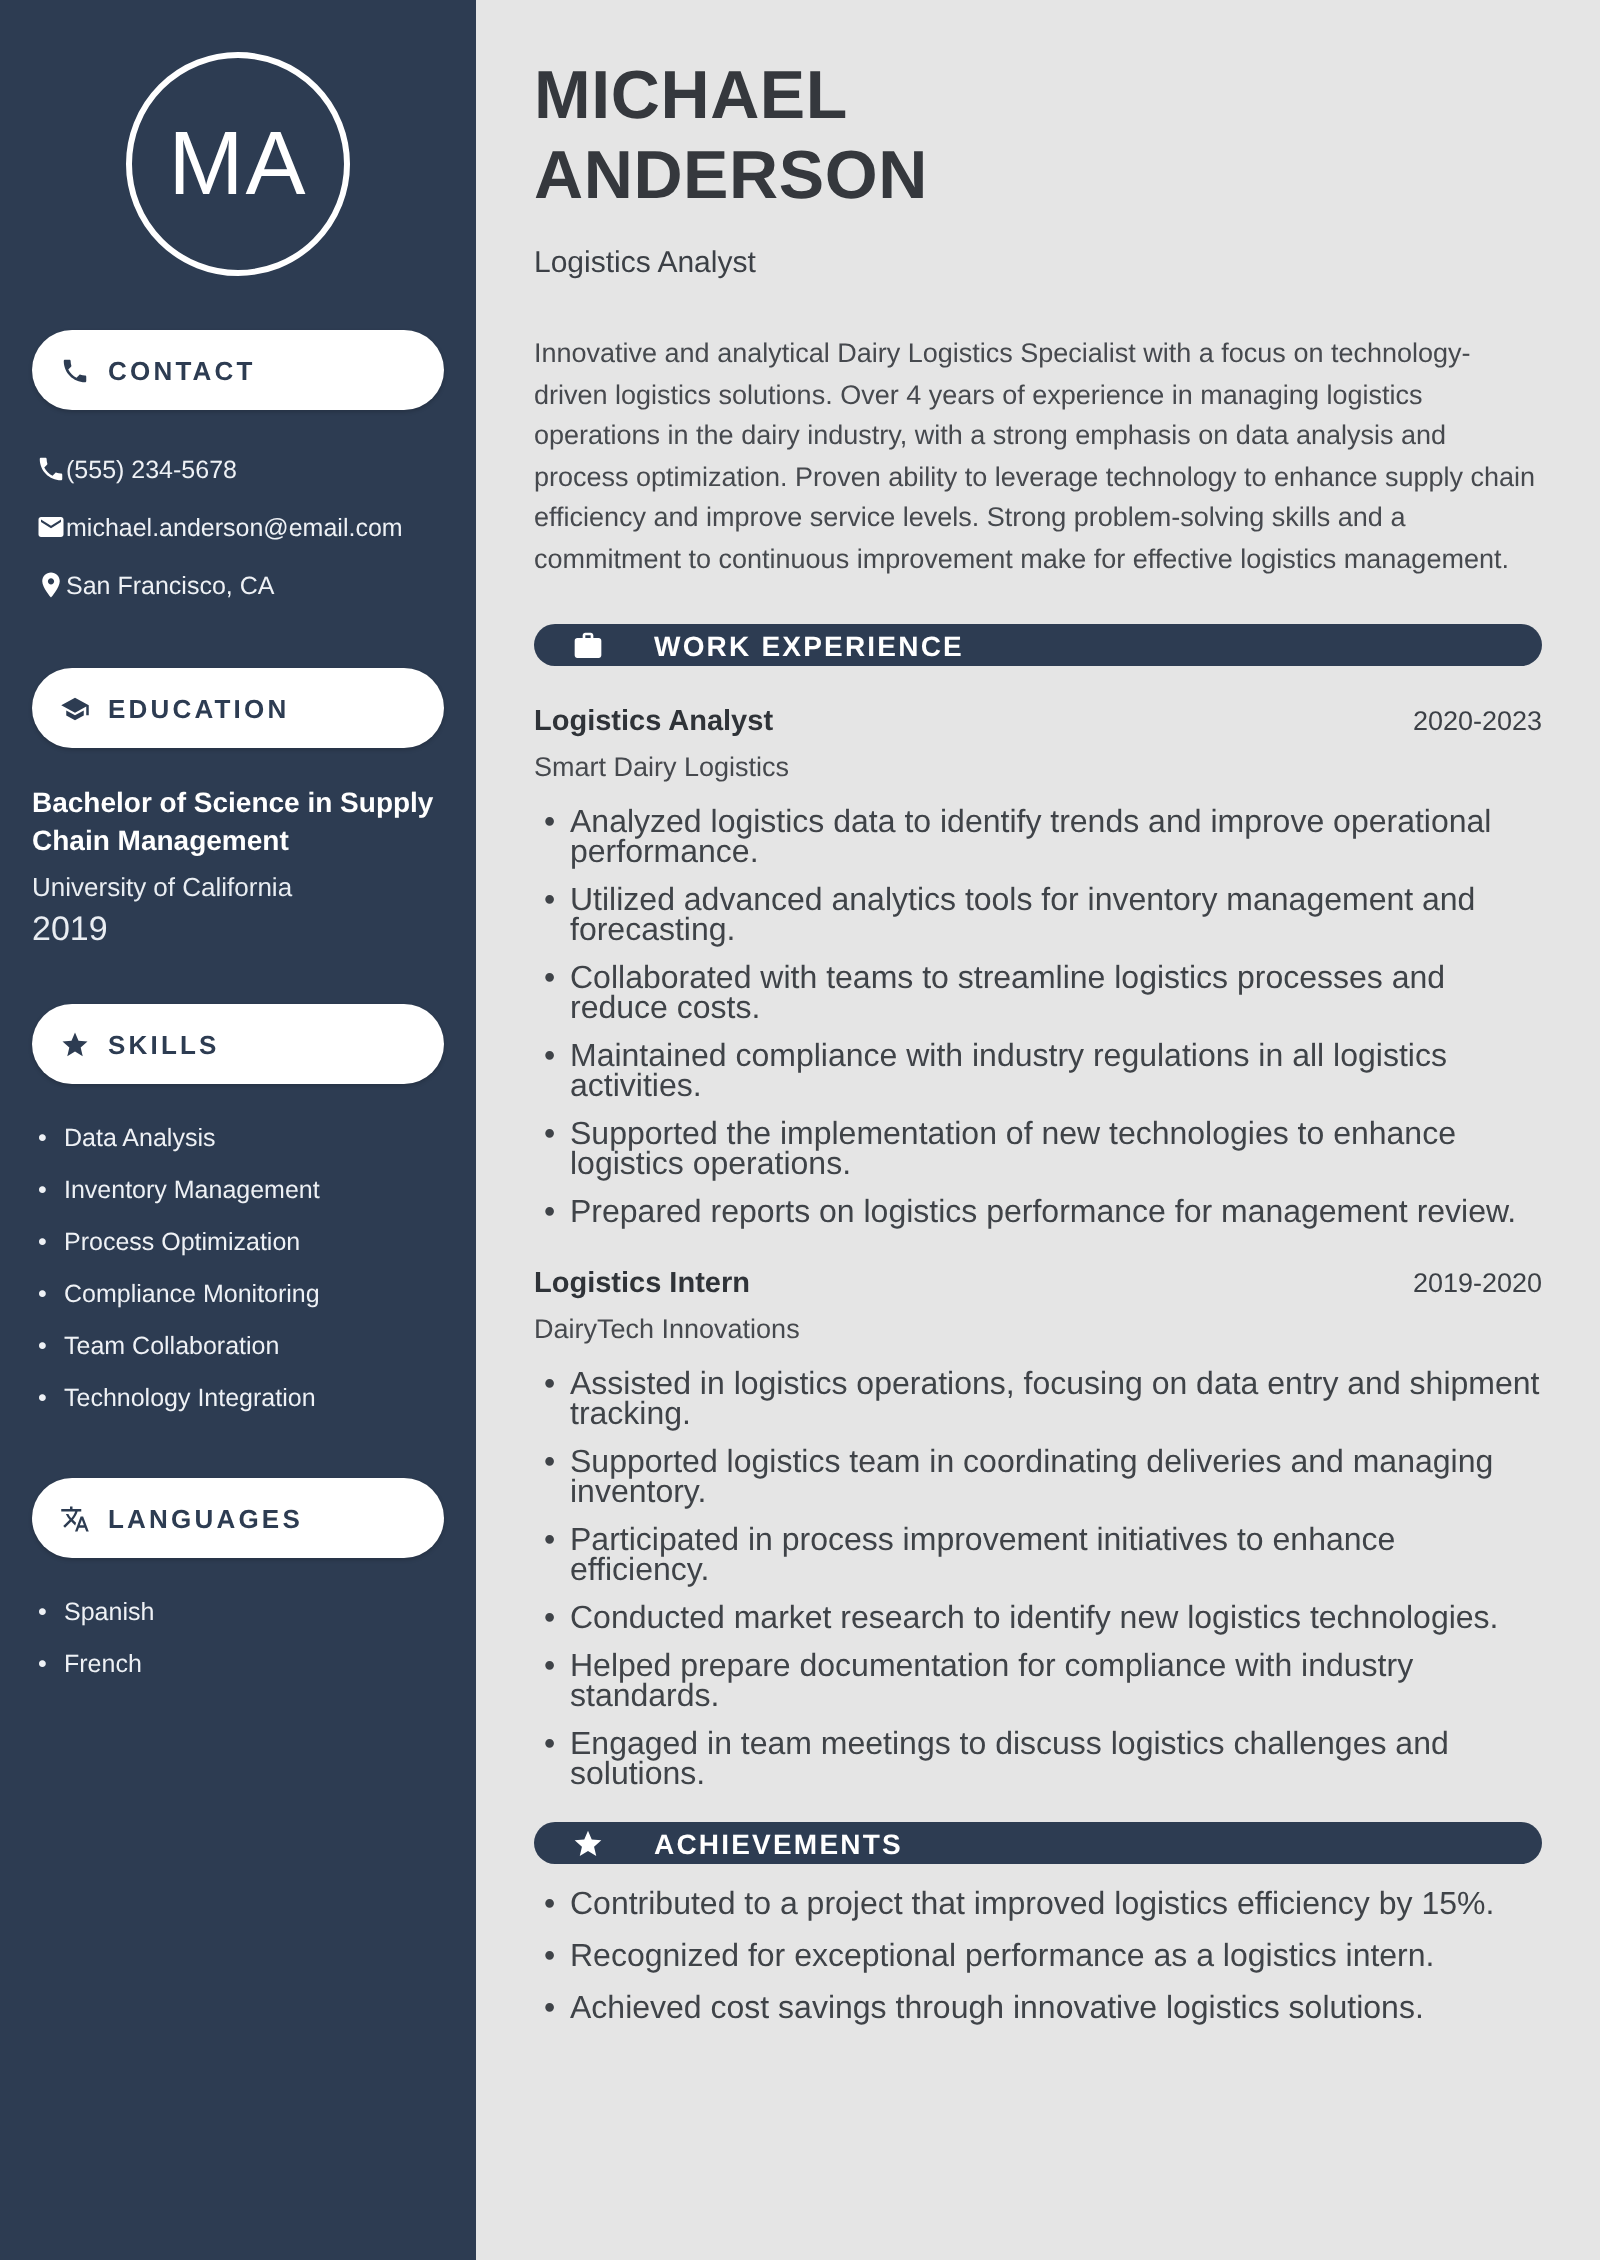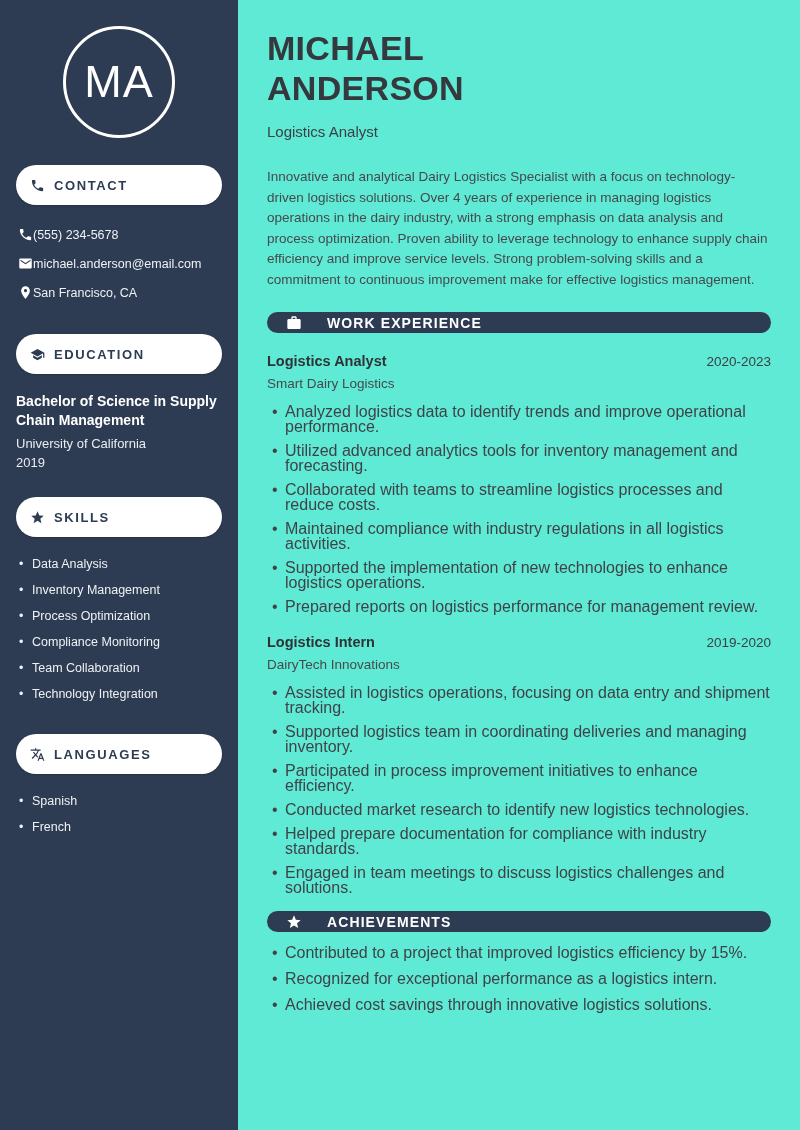--- a/index.html
+++ b/index.html
@@ -64,41 +64,41 @@
   .contact-row .txt { font-size: 12.5px; color: #eef1f5; }
 
   .edu-degree {
     margin-top: 18px;
     font-size: 14px;
     font-weight: bold;
     line-height: 19px;
     color: #ffffff;
   }
   .edu-school { margin-top: 6px; font-size: 13px; color: #e9edf2; }
-  .edu-year { margin-top: 4px; font-size: 13px; color: #e9edf2; }
+  .edu-year { margin-top: 4px; font-size: 17px; color: #e9edf2; }
 
   .side-list { list-style: none; margin-top: 14px; }
   .side-list li {
     font-size: 12.5px;
     color: #eef1f5;
     padding: 6px 0 6px 16px;
     position: relative;
   }
   .side-list li::before {
     content: "•";
     position: absolute;
     left: 3px;
     color: #eef1f5;
   }
 
   
   .main {
     flex: 1;
     padding: 28px 29px 0 29px;
-    background: #5eead4;
+    background: #e5e5e5;
   }
   .name {
     font-size: 34px;
     line-height: 40px;
     font-weight: bold;
     color: #35383d;
     letter-spacing: 0.3px;
   }
   .name span { display: block; }
   .job-title-sub {

